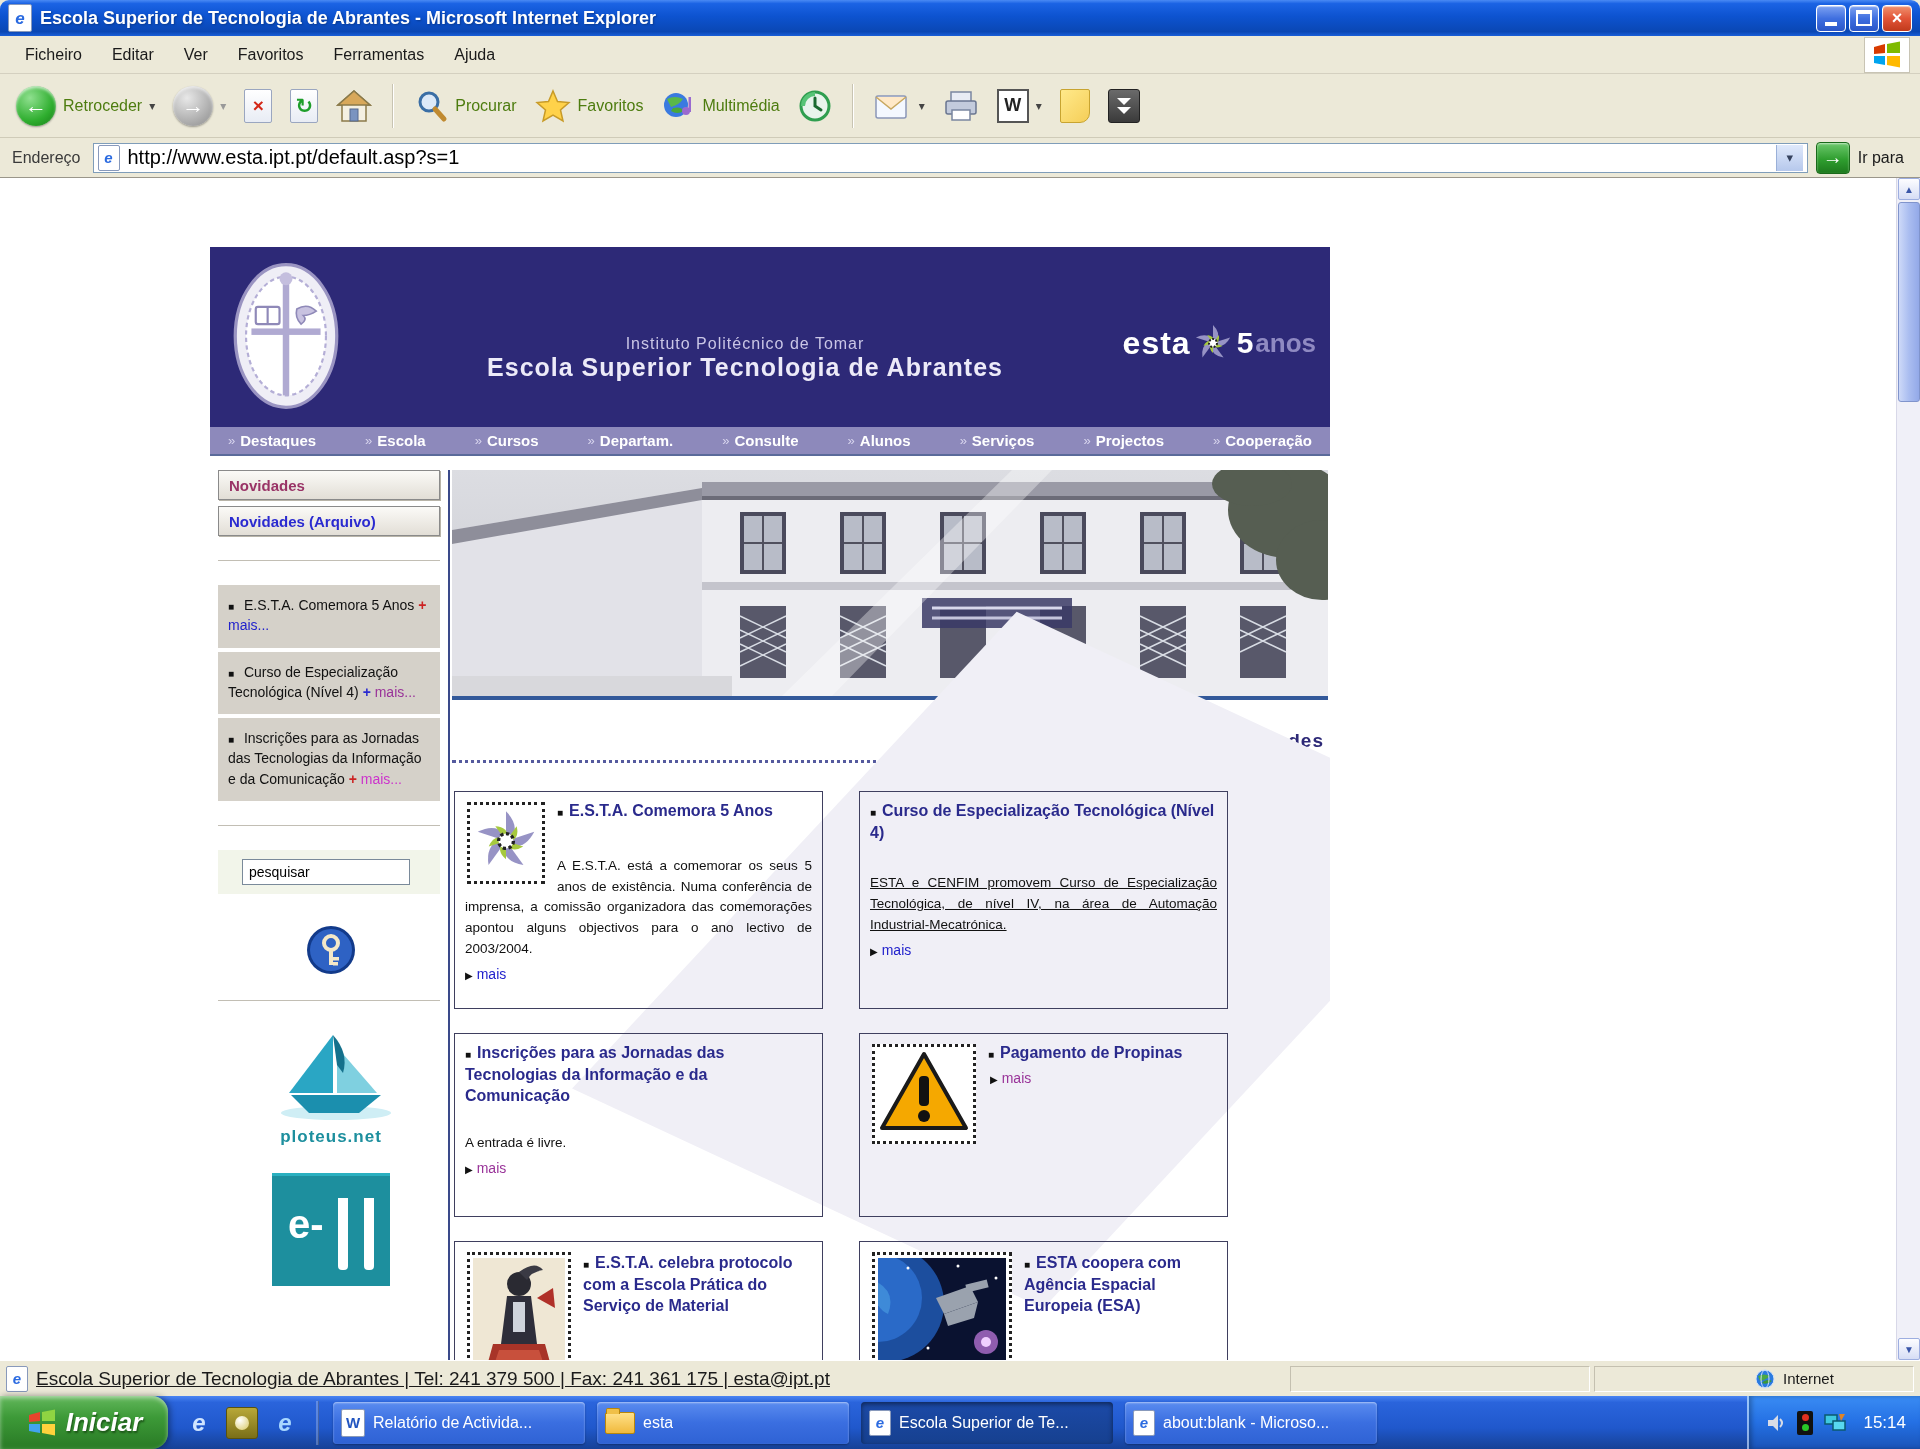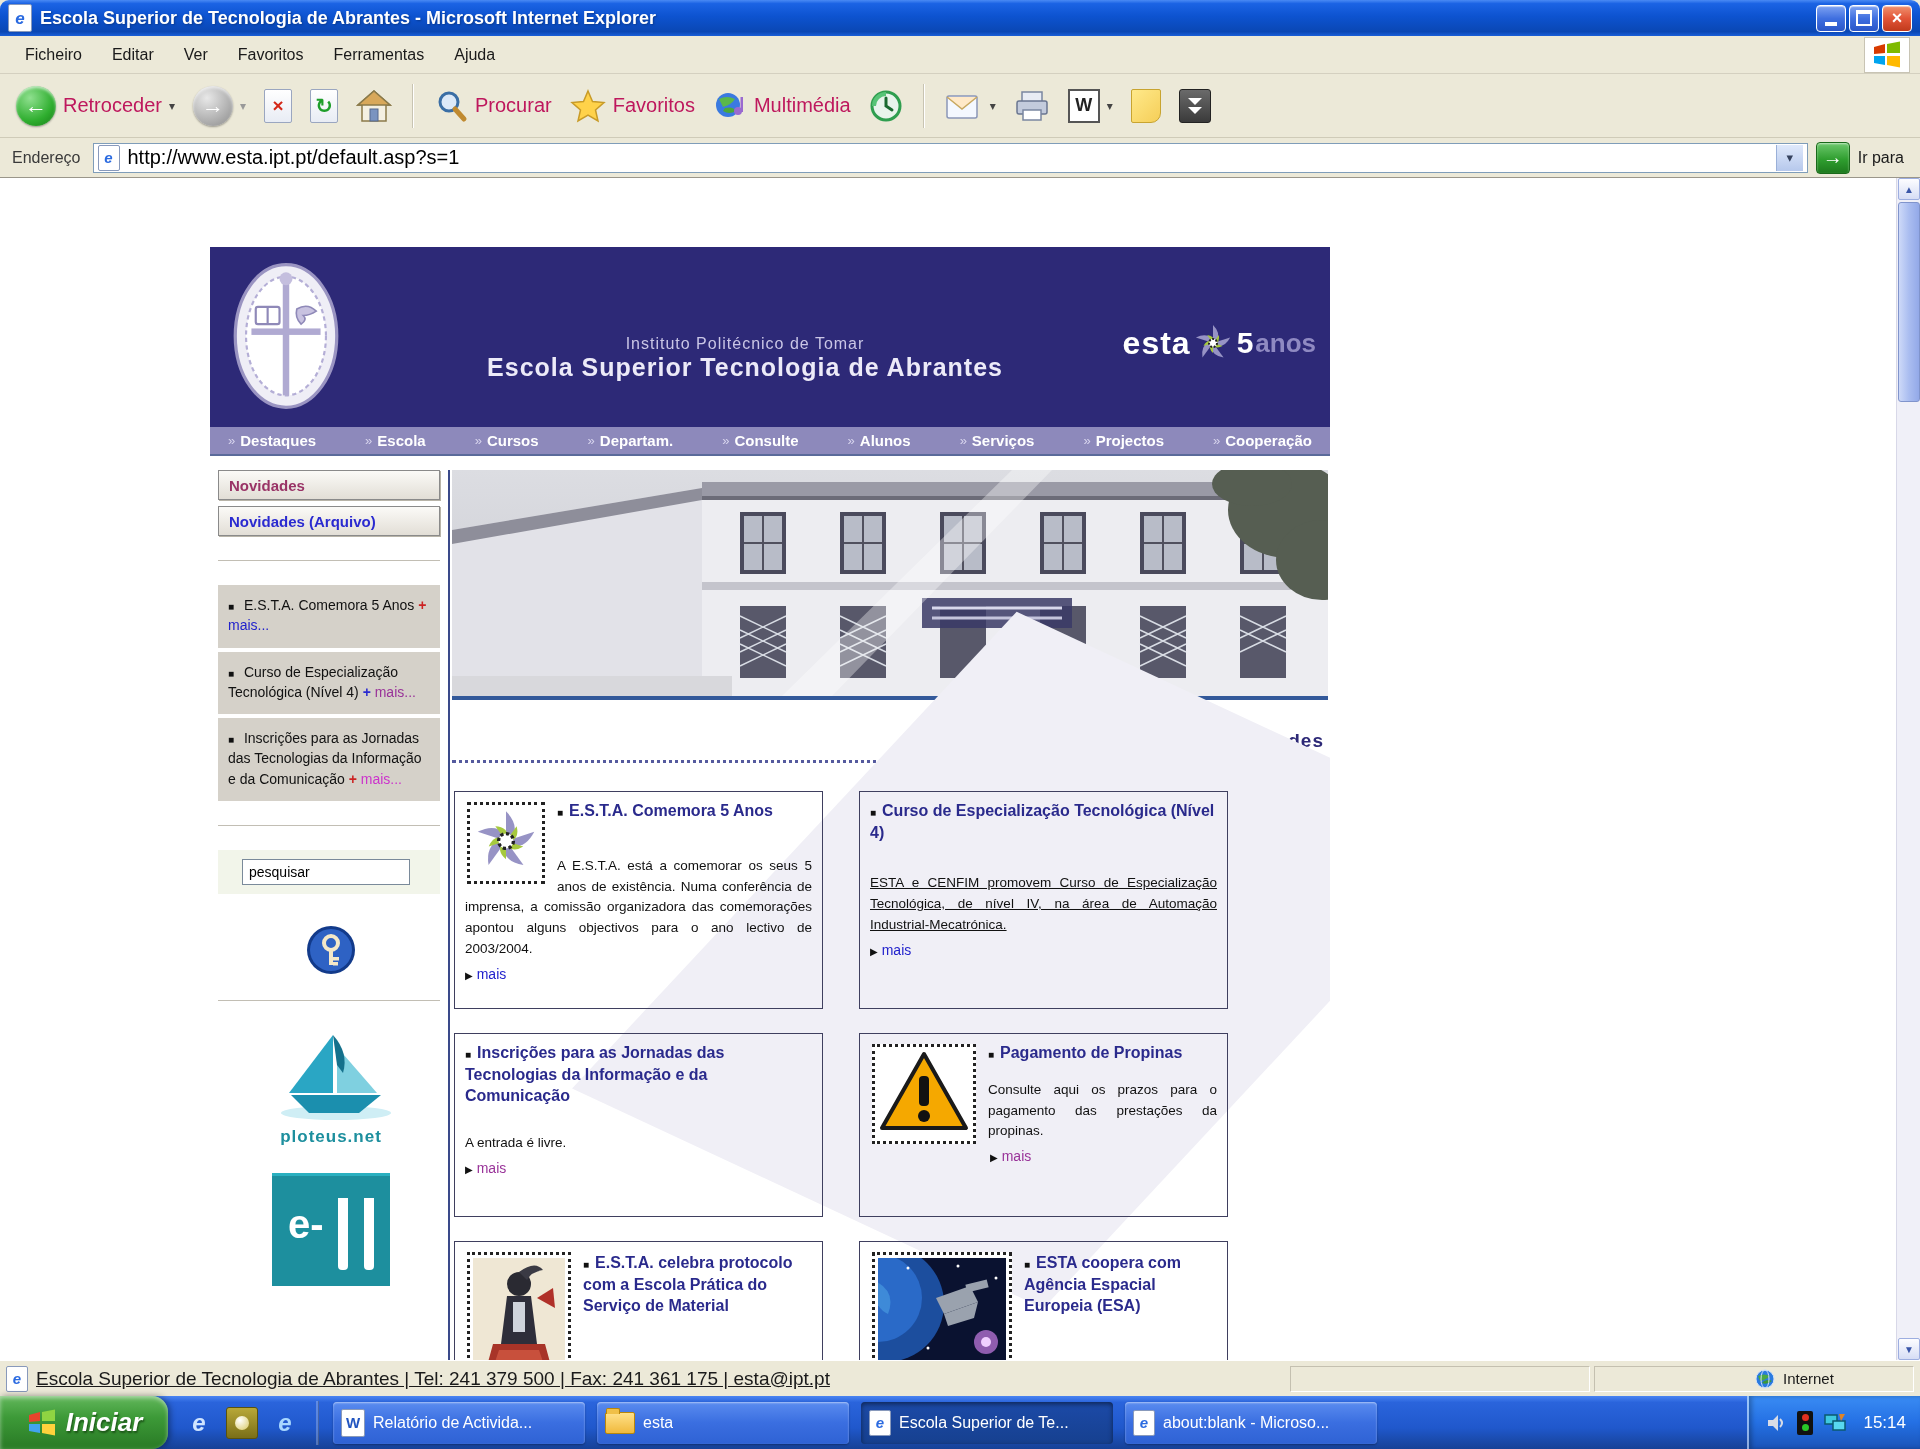--- a/index.html
+++ b/index.html
@@ -31,21 +31,21 @@
   
   #menubar{position:absolute;top:36px;left:0;width:1920px;height:38px;background:#ece9d8;
     border-bottom:1px solid #d4d0c0;display:flex;align-items:center;padding:0 10px;box-sizing:border-box;}
   .menu-item{font-size:16px;color:#1a1a1a;padding:6px 15px;}
   #menubar .brand{margin-left:auto;width:44px;height:34px;background:#fff;border:1px solid #c8c4b4;
     display:flex;align-items:center;justify-content:center;}
   
   #toolbar{position:absolute;top:74px;left:0;width:1920px;height:64px;background:#ece9d8;
     border-bottom:1px solid #cfcbb8;display:flex;align-items:center;padding:0 10px;box-sizing:border-box;gap:6px;}
   .tbtn{display:flex;align-items:center;gap:7px;padding:4px 6px;border-radius:3px;}
-  .tbtn .lbl{font-size:20px;color:#be185d;}
+  .tbtn .lbl{font-size:16px;color:#4d7c0f;}
   .circle-btn{width:40px;height:40px;border-radius:50%;display:flex;align-items:center;justify-content:center;
     box-shadow:inset 0 2px 3px rgba(255,255,255,.65),0 1px 2px rgba(0,0,0,.35);}
   .circle-btn.green{background:radial-gradient(circle at 35% 30%,#8fe08f,#2fae2f 60%,#157a15);}
   .circle-btn.gray{background:radial-gradient(circle at 35% 30%,#e8e8e8,#b0b0b0 60%,#8a8a8a);}
   .circle-btn .arr{color:#fff;font-size:22px;font-weight:bold;line-height:1;}
   .ddown{font-size:12px;color:#444;}
   .ddown.light{color:#999;}
   .page-ico{width:26px;height:32px;background:linear-gradient(180deg,#fff,#e8ecf4);border:1px solid #9aa6c0;
     border-radius:2px;display:flex;align-items:center;justify-content:center;}
   .page-ico .x{color:#d42818;font-weight:bold;font-size:19px;}
@@ -615,21 +615,20 @@
         </div>
         <div class="card h2">
           <span class="card-icon">
             <svg width="92" height="84" viewBox="0 0 92 84">
               <path d="M46 4 L88 78 L4 78 Z" fill="#f5a800" stroke="#1a1a1a" stroke-width="4" stroke-linejoin="round"></path>
               <rect x="41" y="26" width="10" height="30" rx="4" fill="#111"></rect>
               <circle cx="46" cy="66" r="6" fill="#111"></circle>
             </svg>
           </span>
           <div class="card-title"><span class="bullet">■</span><span>Pagamento de Propinas</span></div>
-          <div class="card-body" style="margin-top:16px;">Consulte aqui os prazos para o pagamento das prestações da propinas.</div>
           <div class="mais-line" style="margin-left:120px;"><span class="mais-arrow">▶</span><a class="mais more-purple">mais</a></div>
         </div>
       </div>
 
       <div class="card-row">
         <div class="card h3">
           <span class="card-icon">
             <svg width="92" height="120" viewBox="0 0 92 120">
               <rect width="92" height="120" fill="#efe7d4"></rect>
               <circle cx="46" cy="26" r="12" fill="#2a2a32"></circle>

